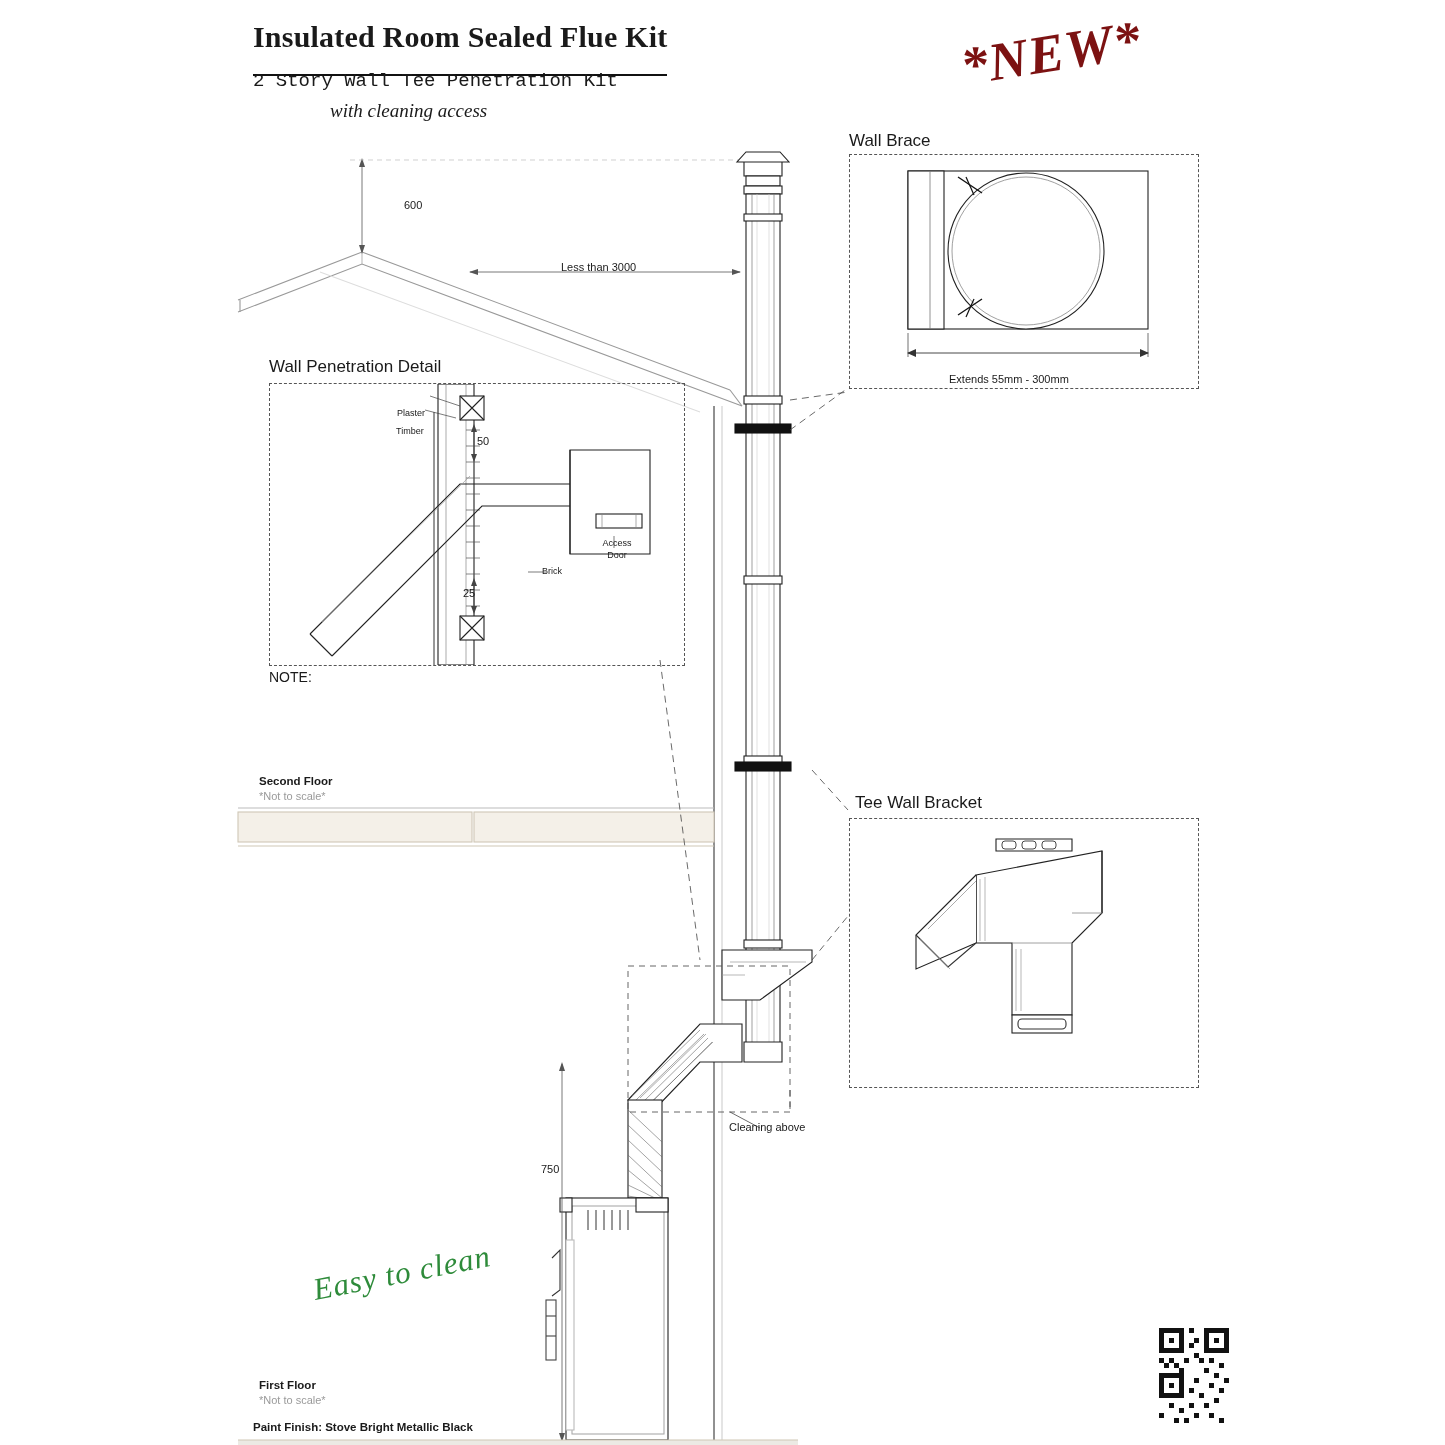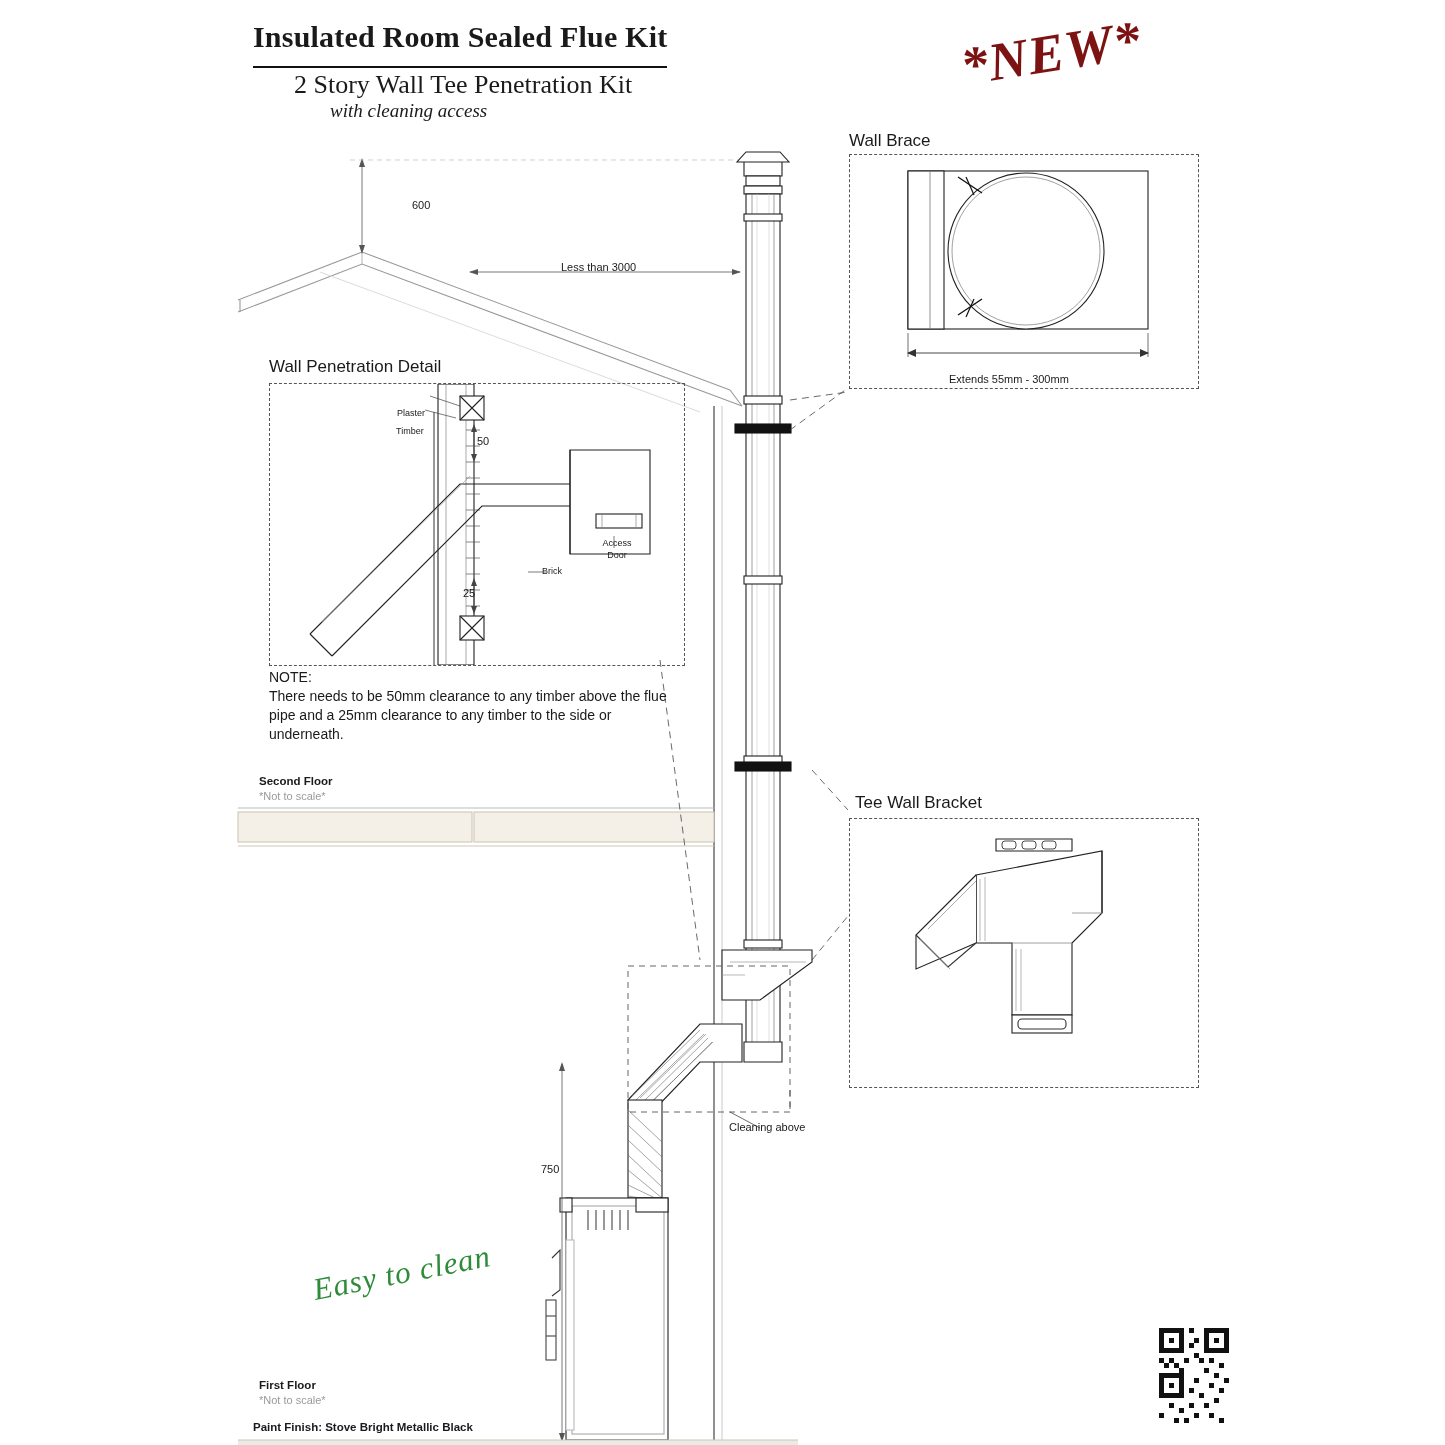--- a/index.html
+++ b/index.html
@@ -1,21 +1,21 @@
 <!DOCTYPE html>
 <html><head>
 <meta charset="utf-8">
 <style>
   html,body{margin:0;padding:0;background:#ffffff;}
   body{width:1445px;height:1445px;position:relative;overflow:hidden;
        font-family:"Liberation Sans", sans-serif;color:#1a1a1a;}
   .abs{position:absolute;}
   .title{font-family:"Liberation Serif", serif;font-weight:bold;font-size:30px;
-         border-bottom:2px solid #111;padding-bottom:12px;letter-spacing:.2px;}
-  .sub1{font-family:Liberation Serif, serif;font-size:26px;margin-left:41px;}
+         border-bottom:2px solid #111;padding-bottom:20px;letter-spacing:.2px;}
+  .sub1{font-family:Liberation Mono, monospace;font-size:19px;}
   .sub2{font-family:"Liberation Serif", serif;font-size:19px;font-style:italic;}
   .newstamp{font-family:"Liberation Serif", serif;font-weight:bold;font-style:italic;
             font-size:54px;color:#7c1212;transform:rotate(-9deg);letter-spacing:1px;}
   .secthead{font-weight:normal;font-size:17px;}
   .small{font-size:11px;}
   .tiny{font-size:9px;}
   .dim{font-size:11px;}
   .note{font-size:14px;line-height:1.35;}
   .floorlbl{font-size:11.5px;font-weight:bold;}
   .floorsub{font-size:11px;color:#9a9a9a;}
@@ -142,21 +142,21 @@
     <path d="M790,430 L848,388" stroke="#444" stroke-width="0.8" stroke-dasharray="7,5"></path>
     <path d="M812,770 L848,810" stroke="#444" stroke-width="0.8" stroke-dasharray="7,5"></path>
     <path d="M812,960 L848,916" stroke="#444" stroke-width="0.8" stroke-dasharray="7,5"></path>
     <path d="M660,660 L700,960" stroke="#444" stroke-width="0.8" stroke-dasharray="7,5"></path>
     <path d="M790,1090 L790,1112" stroke="#444" stroke-width="0.8" stroke-dasharray="7,5"></path>
     <path d="M730,1112 L760,1128" stroke="#444" stroke-width="0.8"></path>
   </g>
 </svg>
 </div>
 
-<div class="abs dim" style="left:368px;top:199px;padding-left:44px;">600</div>
+<div class="abs dim" style="left:360px;top:199px;padding-left:44px;">600</div>
 <div class="abs dim" style="left:561px;top:261px;">Less than 3000</div>
 <div class="abs dim" style="left:541px;top:1163px;">750</div>
 
 <div class="abs secthead" style="left:849px;top:131px;">Wall Brace</div>
 <div class="abs dashbox" style="left:849px;top:154px;width:348px;height:233px;">
   <svg width="348" height="233" viewBox="0 0 348 233">
     <g fill="none" stroke="#222" stroke-width="1.1">
       <rect x="58" y="16" width="240" height="158" fill="#fff"></rect>
       <rect x="58" y="16" width="36" height="158" fill="#fff"></rect>
       <line x1="80" y1="16" x2="80" y2="174" stroke="#777" stroke-width="0.8"></line>
@@ -240,21 +240,20 @@
   <div class="abs tiny" style="left:118px;top:24px;padding-left:9px;">Plaster</div>
   <div class="abs tiny" style="left:272px;top:182px;">Brick</div>
   <div class="abs tiny" style="left:325px;top:154px;text-align:center;width:44px;">Access</div>
   <div class="abs tiny" style="left:325px;top:166px;text-align:center;width:44px;">Door</div>
   <div class="abs small" style="left:207px;top:51px;">50</div>
   <div class="abs small" style="left:193px;top:203px;">25</div>
 </div>
 
 <div class="abs note" style="left:269px;top:668px;width:420px;">
   <div>NOTE:</div>
-  <div>There needs to be 50mm clearance to any timber above the flue pipe and a 25mm clearance to any timber to the side or underneath.</div>
 </div>
 
 <div class="abs secthead" style="left:855px;top:793px;">Tee Wall Bracket</div>
 <div class="abs dashbox" style="left:849px;top:818px;width:348px;height:268px;">
   <svg width="348" height="268" viewBox="0 0 348 268">
     <g fill="none" stroke="#222" stroke-width="1.1">
 
       <path d="M146,32 L222,32 L222,20 L146,20 Z" fill="#fff"></path>
       <g stroke="#333" stroke-width="0.9">
         <rect x="152" y="22" width="14" height="8" rx="3"></rect>

